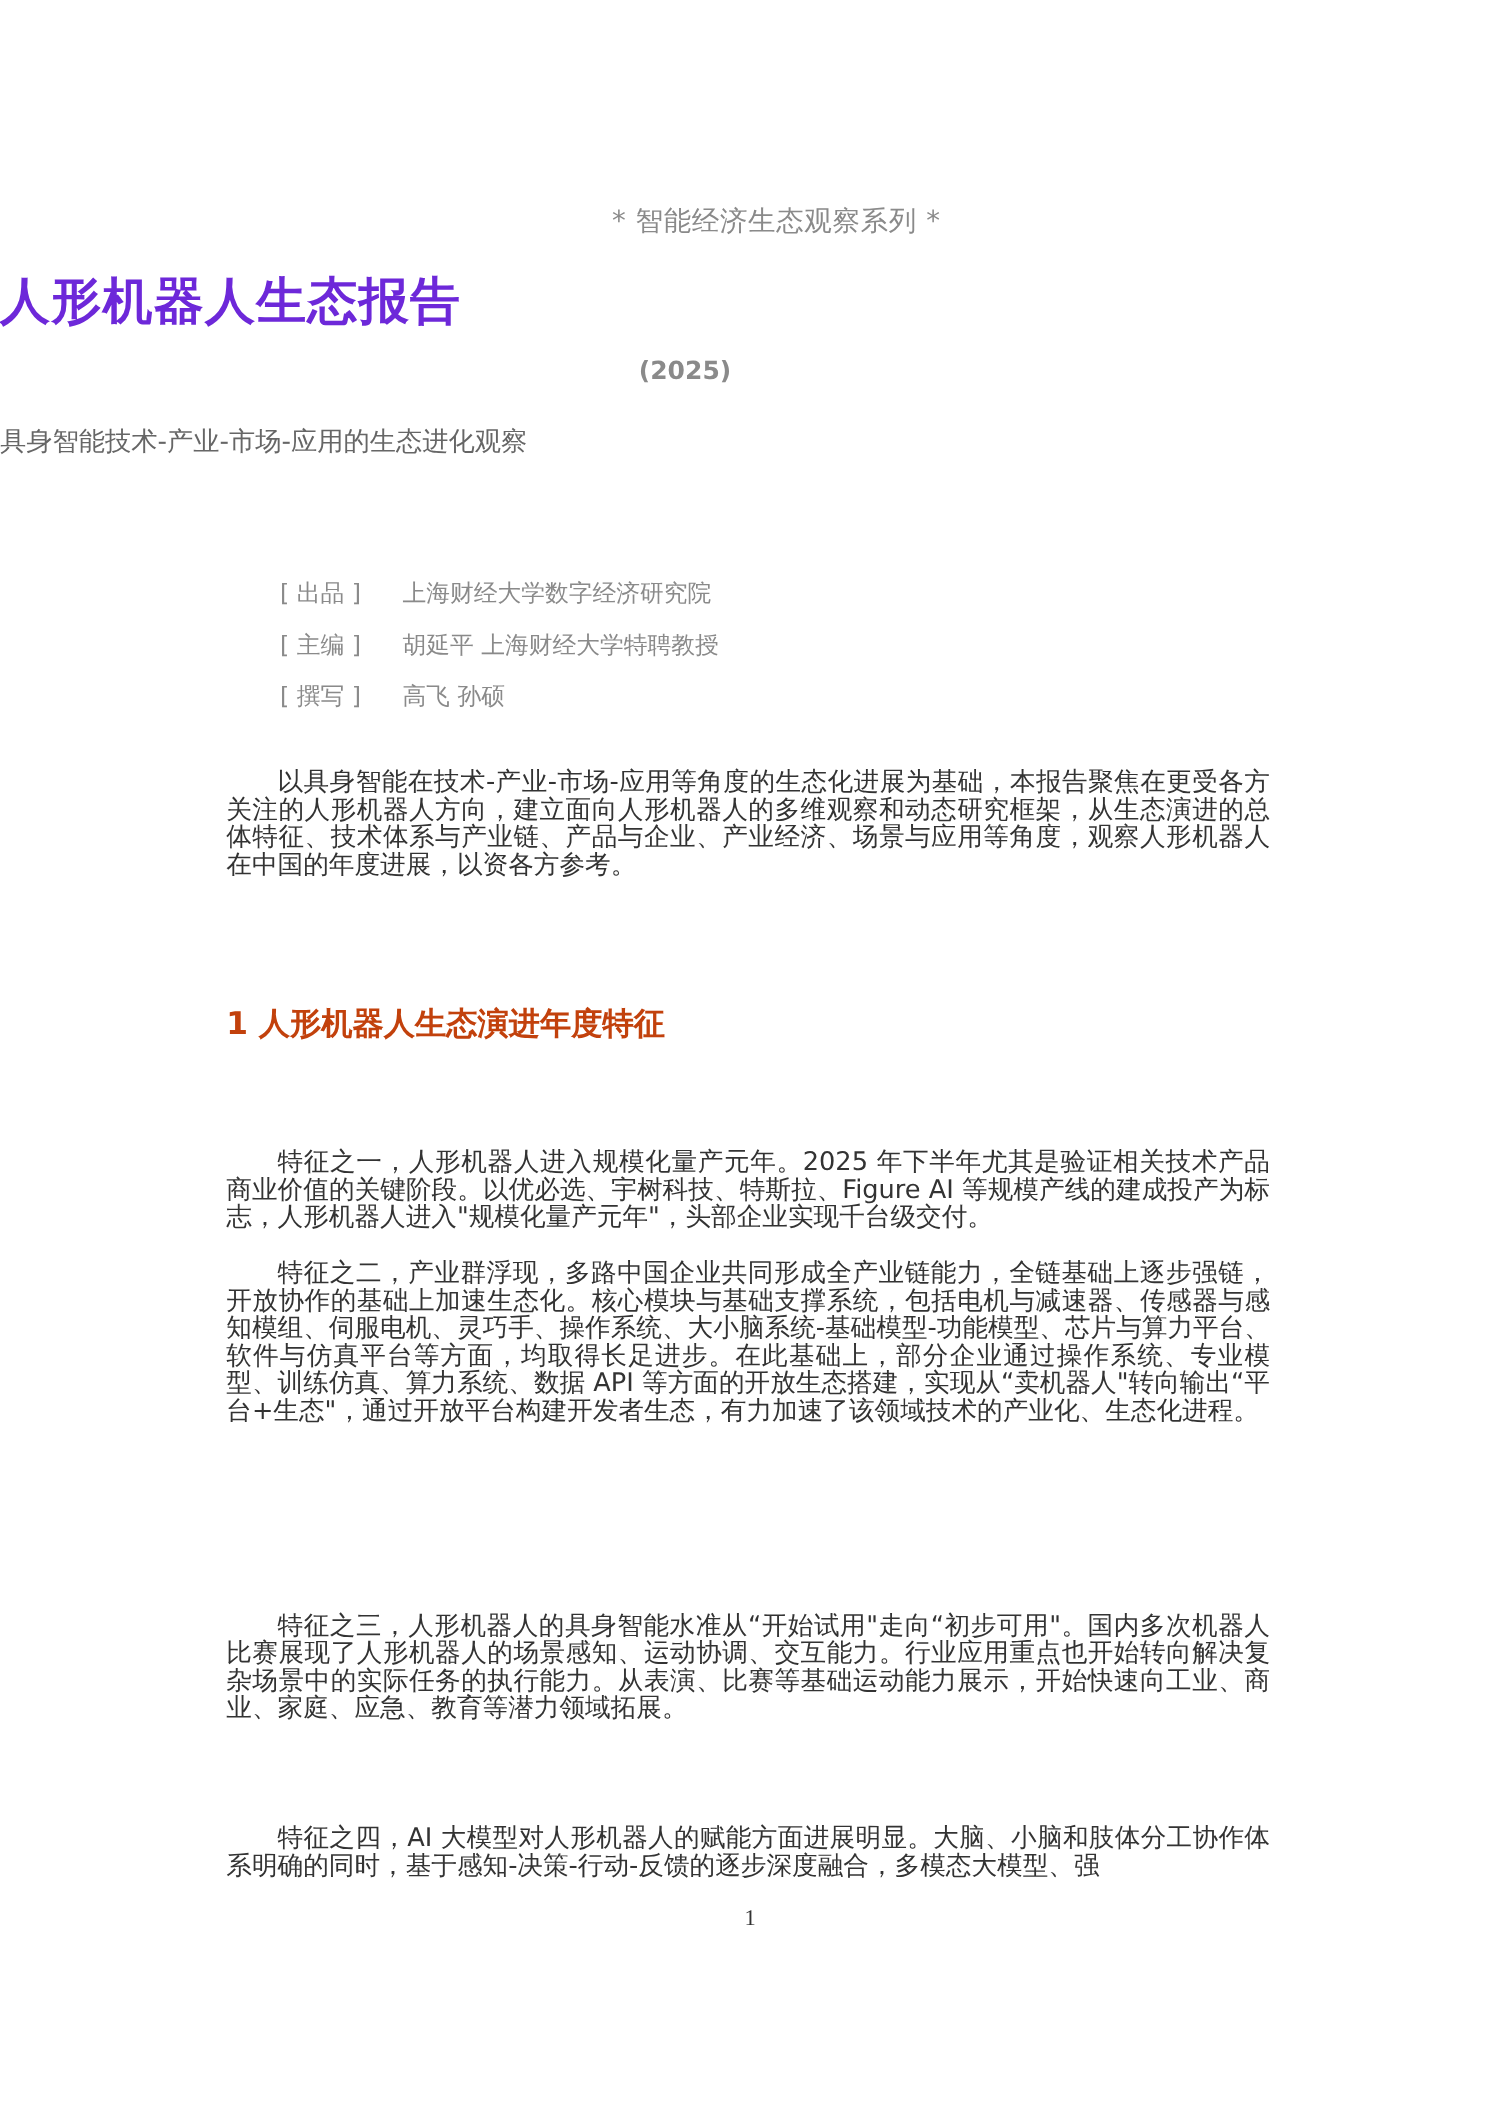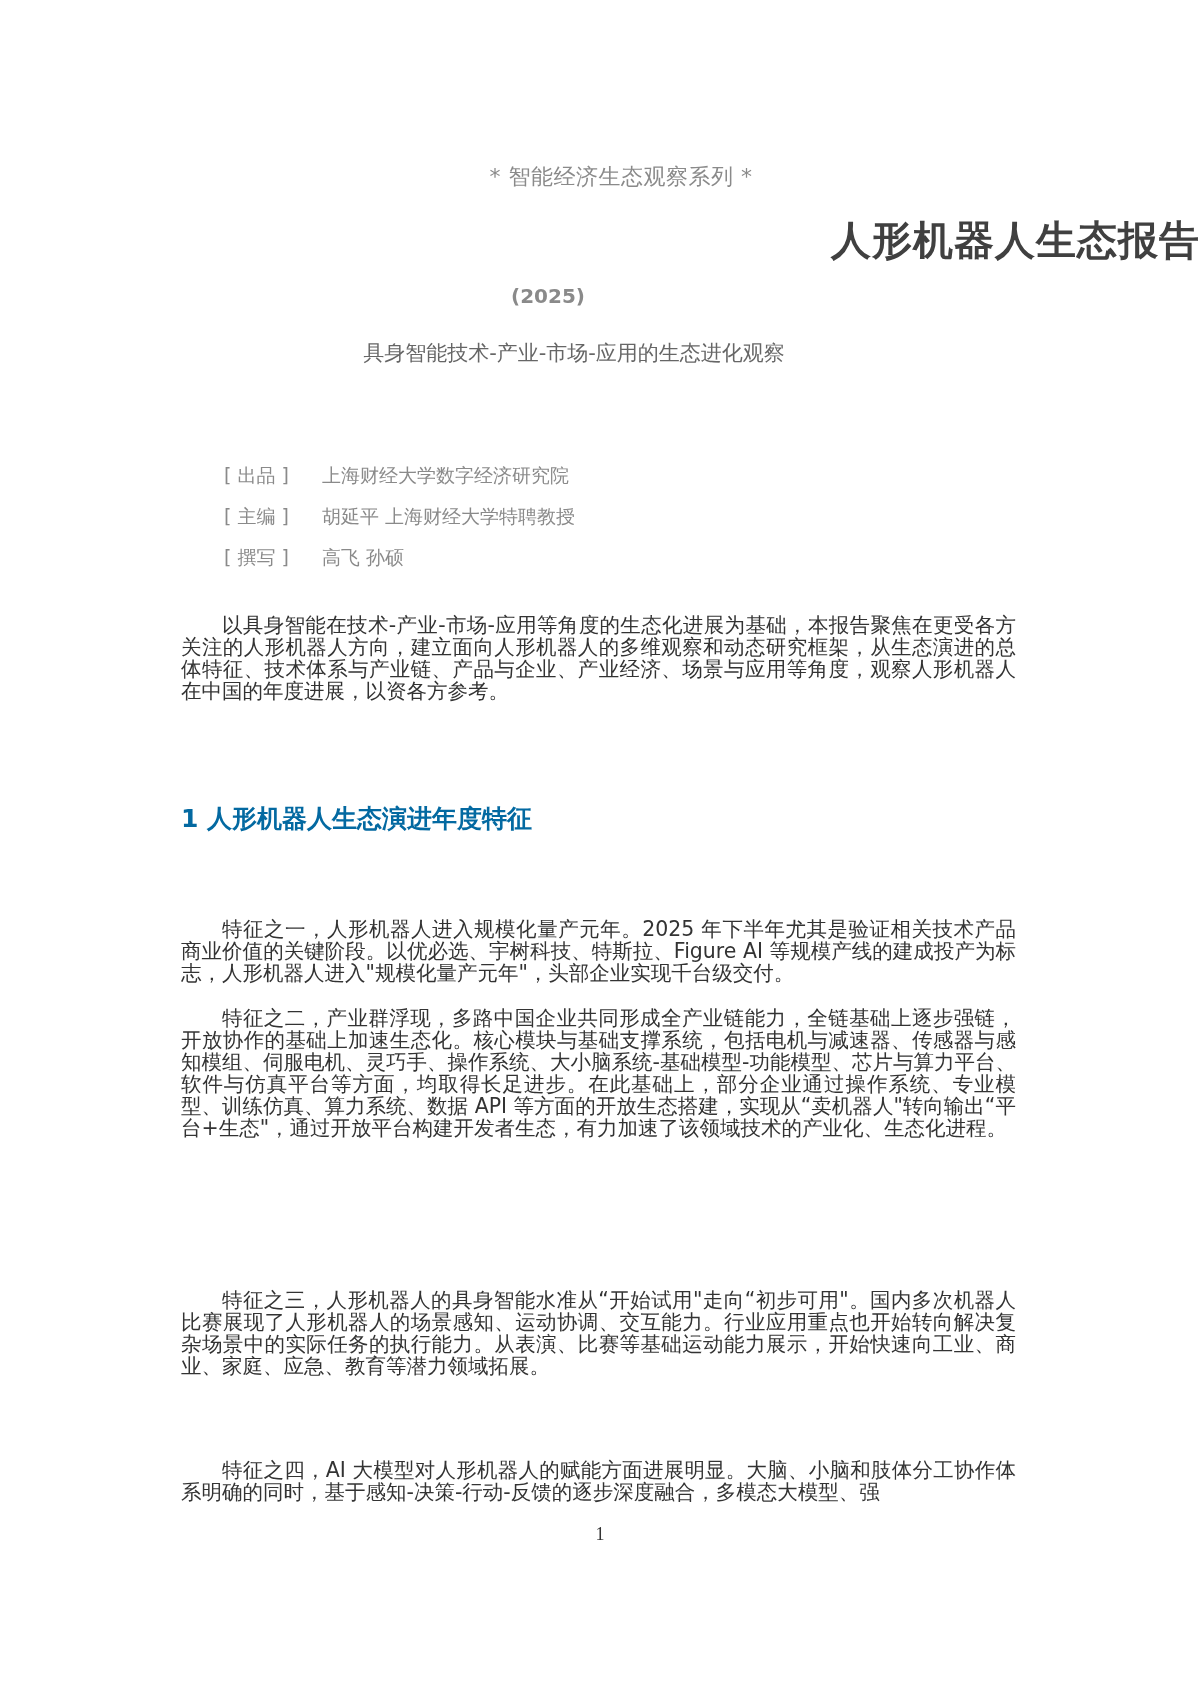--- a/index.html
+++ b/index.html
@@ -29,40 +29,39 @@
       text-align: center;
       font-size: 22px;
       color: #8a8a8a;
       letter-spacing: 0.5px;
       padding-left: 21px;
     }
     .title {
       position: absolute;
       top: 213px;
       left: 0; width: 1200px;
-      text-align: right;
+      text-align: left;
       font-size: 40px;
       font-weight: bold;
-      color: #404040;
+      color: #6d28d9;
       letter-spacing: 1px;
     }
     .year {
       position: absolute;
       top: 284px;
       left: 0; width: 1096px;
       text-align: center;
       font-size: 20px;
       font-weight: bold;
       color: #8a8a8a;
     }
     .subtitle {
       position: absolute;
       top: 339px;
       left: 0; width: 1148px;
-      text-align: center;
       font-size: 21px;
       color: #666666;
     }
     .credits {
       position: absolute;
       left: 224px;
       top: 455px;
       font-size: 19px;
       color: #8a8a8a;
     }
@@ -88,21 +87,21 @@
       margin: 0;
       text-indent: 2em;
     }
     .intro { top: 614px; }
     .heading {
       position: absolute;
       left: 181px;
       top: 802px;
       font-size: 25px;
       font-weight: bold;
-      color: #0369a1;
+      color: #c2410c;
     }
     .f1 { top: 918px; }
     .f2 { top: 1007px; }
     .f3 { top: 1289px; }
     .f4 { top: 1459px; }
     .page-number {
       position: absolute;
       left: 0; width: 1200px;
       top: 1524px;
       text-align: center;

